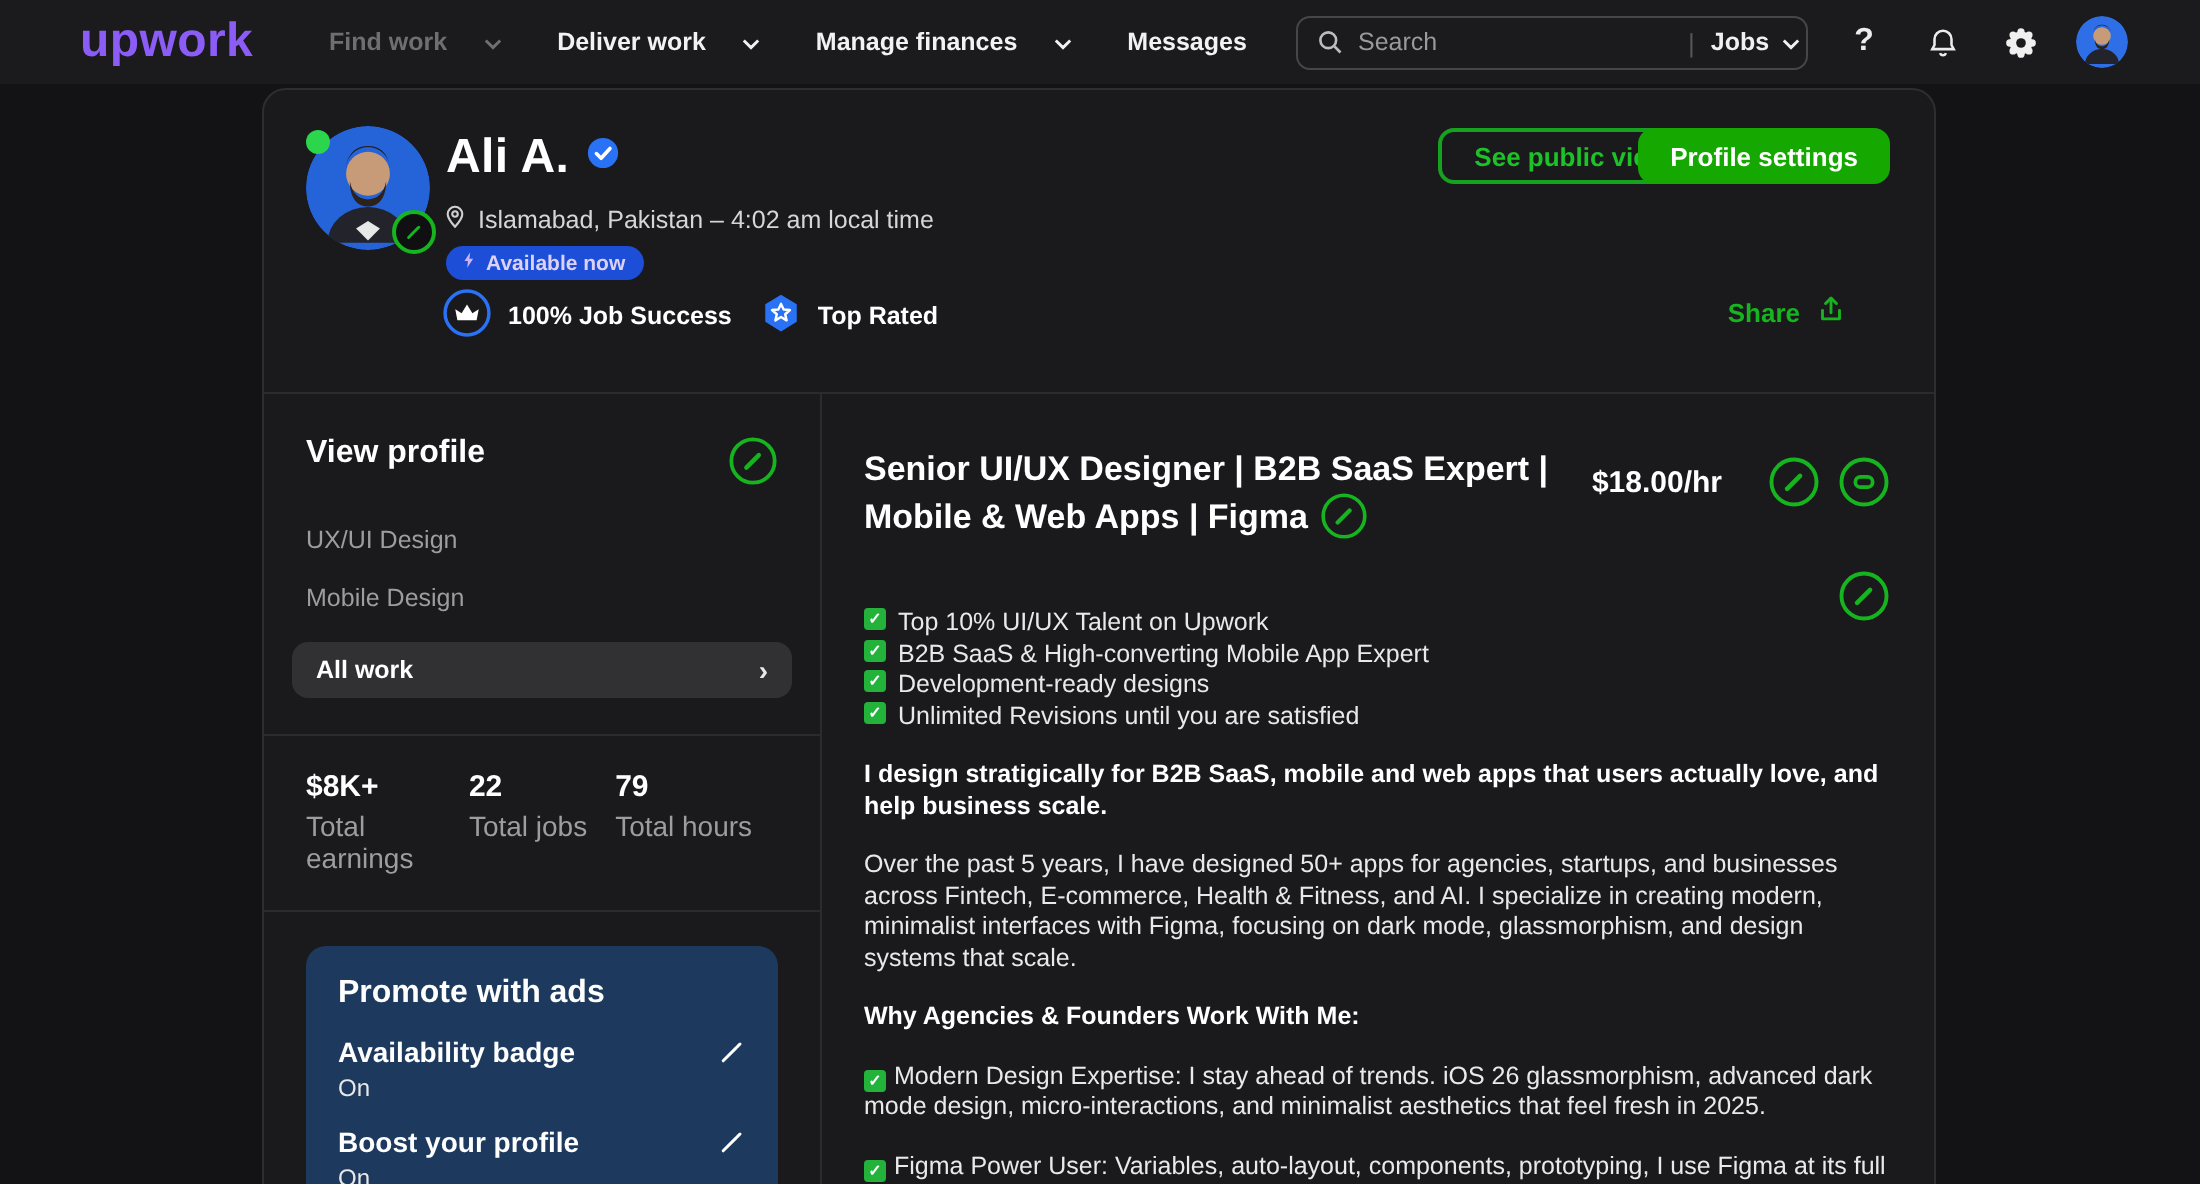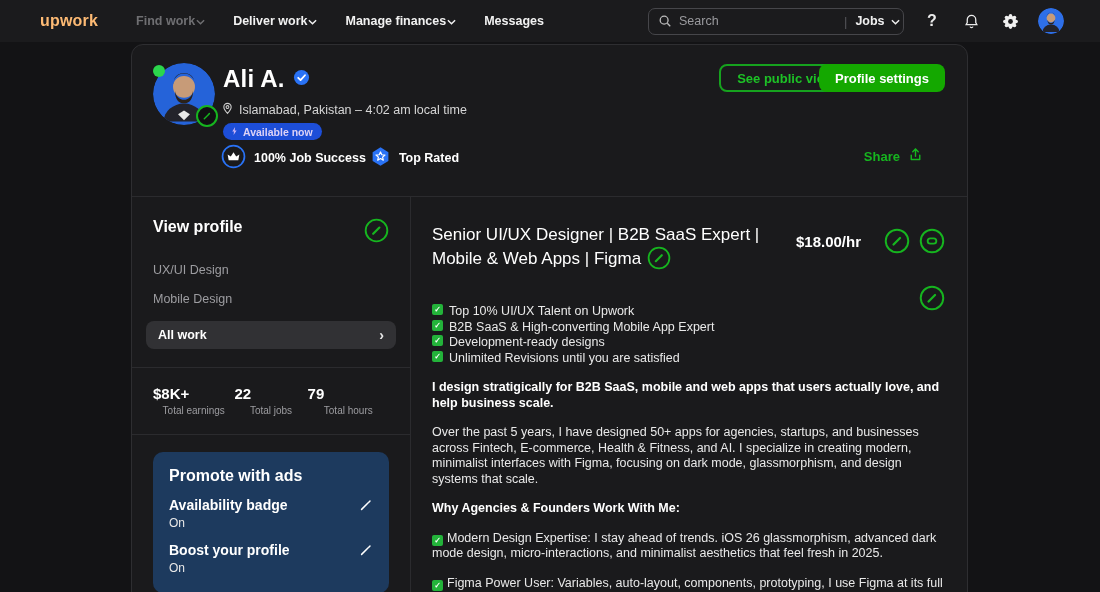--- a/index.html
+++ b/index.html
@@ -11,23 +11,23 @@
     position:relative;
   }
 
   
   .topnav {
     position:absolute; top:0; left:0; width:1100px; height:42px;
     background:#1b1b1d;
     display:flex; align-items:center;
     padding:0 36px 0 40px;
   }
-  .logo { font-size:16px; font-weight:700; color:#fdba74; letter-spacing:.2px; margin-right:38px; cursor:pointer; }
+  .logo { font-size:24px; font-weight:700; color:#8b5cf6; letter-spacing:.2px; margin-right:38px; cursor:pointer; }
   .nav-items { display:flex; align-items:center; gap:28px; }
-  .nav-item { display:flex; align-items:center; gap:1px; font-size:12.5px; font-weight:600; color:#f2f2f2; cursor:pointer; }
+  .nav-item { display:flex; align-items:center; gap:18px; font-size:12.5px; font-weight:600; color:#f2f2f2; cursor:pointer; }
   .nav-item.muted { color:#6f6f72; }
   .nav-item svg { margin-top:1px; }
 
   .nav-right { margin-left:auto; display:flex; align-items:center; gap:17px; }
   .searchbar {
     display:flex; align-items:center;
     width:256px; height:27px;
     border:1px solid #46464a; border-radius:7px;
     padding:0 9px; background:transparent;
   }
@@ -58,21 +58,21 @@
   }
   .name-row { position:absolute; left:91px; top:20px; display:flex; align-items:center; gap:8px; }
   .profile-name { font-size:24px; font-weight:700; color:#fff; letter-spacing:.2px; }
   .loc-row { position:absolute; left:89px; top:56px; display:flex; align-items:center; gap:5px; font-size:12.5px; color:#d6d6d6; }
   .avail-badge {
     position:absolute; left:91px; top:78px; height:17px;
     display:inline-flex; align-items:center; gap:4px;
     background:#1d4ed8; border-radius:9px; padding:0 9px 0 7px;
     font-size:10.5px; font-weight:700; color:#ddd2f6; cursor:pointer;
   }
-  .badges-row { position:absolute; left:89px; top:99px; display:flex; align-items:center; gap:4px; }
+  .badges-row { position:absolute; left:89px; top:99px; display:flex; align-items:center; gap:14px; }
   .badge-item { display:flex; align-items:center; gap:8px; font-size:12.5px; font-weight:700; color:#fff; }
   .share-link { position:absolute; right:43px; top:101px; display:flex; align-items:center; gap:7px; font-size:13px; font-weight:700; color:#16b51f; cursor:pointer; }
 
   .btn { height:28px; border-radius:8px; font-size:13px; font-weight:700; font-family:"Liberation Sans",sans-serif; cursor:pointer; display:inline-flex; align-items:center; justify-content:center; padding:0 16px; }
   .btn-outline { position:absolute; right:115px; top:19px; background:transparent; border:2px solid #16a21e; color:#1dc226; }
   .btn-solid   { position:absolute; right:22px;  top:19px; background:#14a800; border:none; color:#fff; }
 
   .h-divider { position:absolute; left:0; right:0; top:151px; height:1px; background:#2b2b2e; }
 
   
@@ -86,34 +86,34 @@
     background:#313134; border-radius:8px; display:flex; align-items:center;
     padding:0 12px; font-size:12.5px; font-weight:700; color:#fff; cursor:pointer;
   }
   .sb-allwork .chev-r { margin-left:auto; color:#e8e8e8; font-size:14px; font-weight:700; }
   .sb-allwork .chev-r::before { content:"\203A"; }
   .sb-hr { border:none; border-top:1px solid #2b2b2e; margin:18px -21px 17px; }
   .stats { display:flex; }
   .stat { width:98px; }
   .stat:nth-child(2){ width:88px; }
   .stat-val { font-size:15px; font-weight:700; color:#fff; }
-  .stat-lbl { font-size:10px; color:#9d9da1; margin-top:3px;text-align:center; }
+  .stat-lbl { font-size:14px; color:#9d9da1; margin-top:3px; }
   .promote {
     margin-top:16px; background:#1d3a5e; border-radius:10px; padding:15px 16px 18px;
   }
   .promote-title { font-size:16px; font-weight:700; color:#fff; margin-bottom:12px; }
   .promote-row { display:flex; align-items:center; justify-content:space-between; }
   .promote-item-title { font-size:14px; font-weight:700; color:#fff; }
   .promote-status { font-size:12px; color:#e8e8e8; margin-top:3px; margin-bottom:12px; }
   .pencil-plain { cursor:pointer; display:flex; }
 
   
   .main { position:absolute; left:280px; top:152px; right:0; bottom:0; padding:26px 22px 0 20px; }
   .title-row { display:flex; align-items:flex-start; }
-  .job-title { width:452px; font-size:17px; line-height:23px; font-weight:400; color:#fff; }
+  .job-title { width:452px; font-size:17px; line-height:23px; font-weight:700; color:#fff; }
   .rate-group { margin-left:auto; display:flex; align-items:center; gap:9px; padding-top:5px; }
   .rate { font-size:15px; font-weight:700; color:#fff; margin-right:14px; }
   .pencil-circle { cursor:pointer; display:inline-flex; vertical-align:-6px; margin-left:6px; }
   .overview-pencil { position:absolute; right:22px; top:88px; cursor:pointer; }
 
   .checklist { margin-top:34px; }
   .check-line { display:flex; align-items:flex-start; gap:6px; font-size:12.5px; color:#e9e9e9; height:15.5px; }
   .check-ico {
     width:11px; height:11px; border-radius:2px; background:#23b33a;
     display:inline-flex; align-items:center; justify-content:center; flex:0 0 11px;

